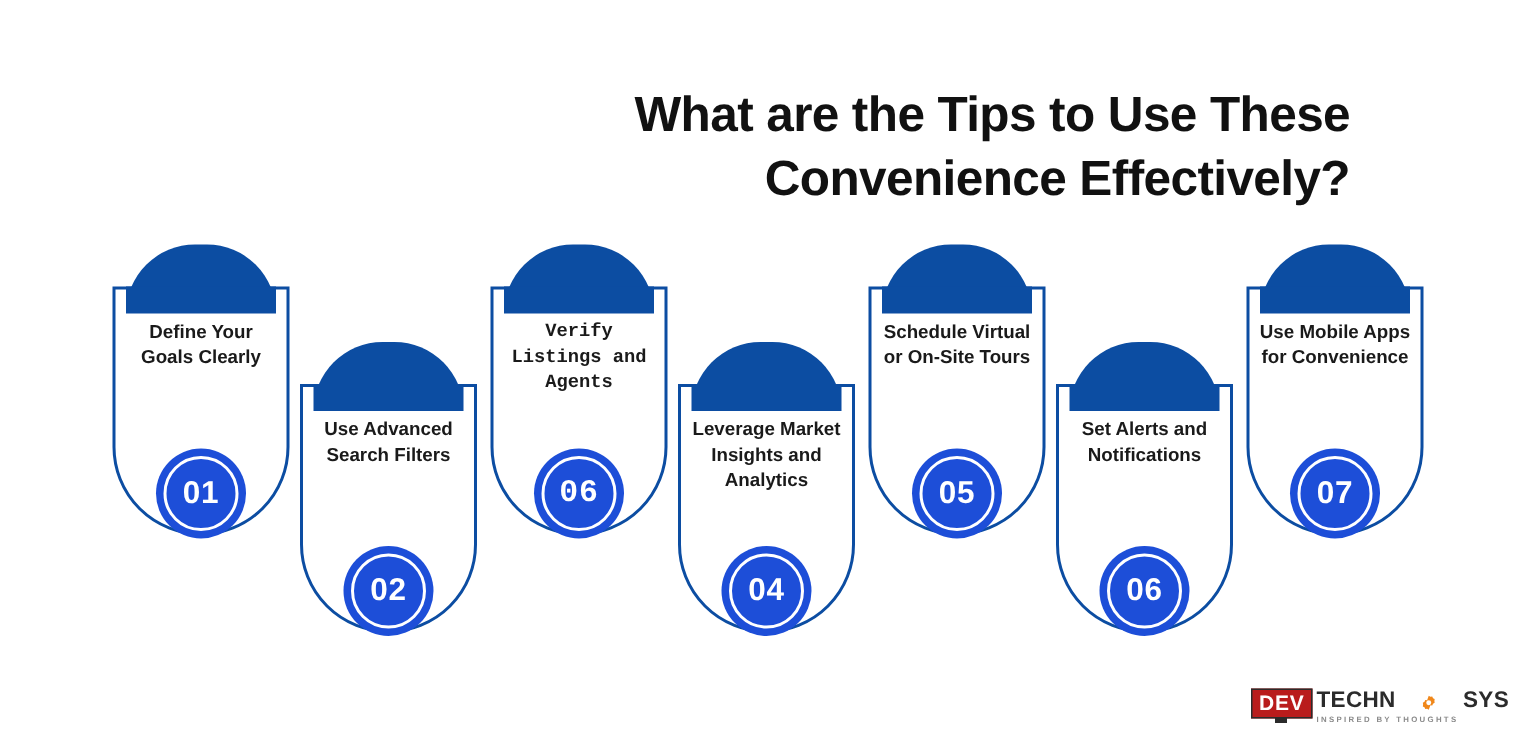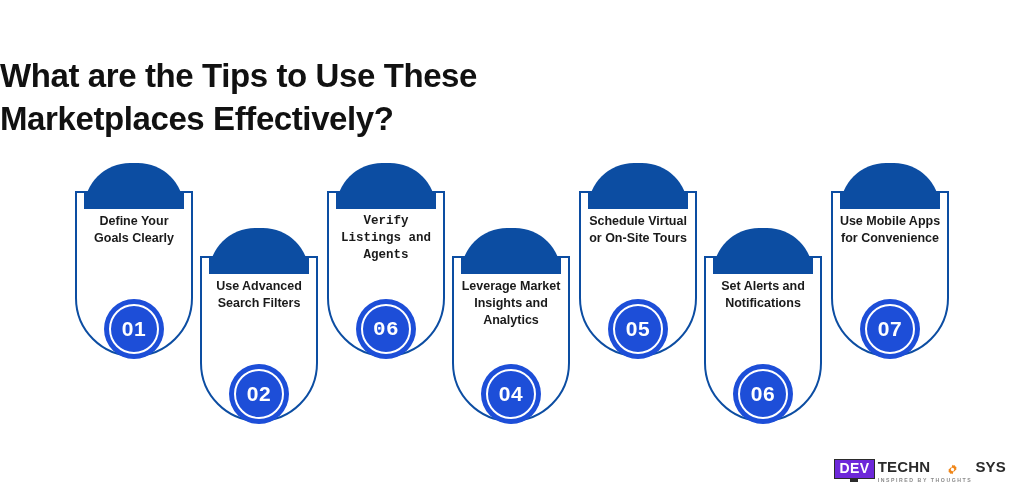--- a/index.html
+++ b/index.html
@@ -14,21 +14,21 @@
     overflow: hidden;
     position: relative;
   }
 
   
   #title-block {
     position: absolute;
     left: 0;
     top: 54px;
     width: 900px;
-    text-align: left;
+    text-align: right;
   }
   #title-block .title-line {
     display: block;
     font-size: 33px;
     font-weight: 700;
     letter-spacing: -0.4px;
     line-height: 43px;
     color: #111111;
     white-space: nowrap;
   }
@@ -130,21 +130,21 @@
   
   #logo {
     position: absolute;
     right: 18px;
     bottom: 12px;
     display: flex;
     align-items: flex-start;
     height: 28px;
   }
   .logo-dev {
-    background: #6d28d9;
+    background: #b91c1c;
     color: #ffffff;
     font-size: 14px;
     font-weight: 700;
     letter-spacing: 0.5px;
     padding: 1px 4px 2px 4px;
     line-height: 15px;
     position: relative;
     border: 1px solid #2b2b2b;
   }
   .logo-dev::after {
@@ -185,21 +185,21 @@
     letter-spacing: 1.55px;
     line-height: 8px;
     margin-top: 1px;
   }
 </style>
 </head>
 <body>
 
 <div id="title-block">
   <span class="title-line">What are the Tips to Use These</span>
-  <span class="title-line">Marketplaces Effectively?</span>
+  <span class="title-line">Convenience Effectively?</span>
 </div>
 
 <div id="badges">
     <div class="badge" style="left: 75px; top: 163px;">
       <div class="shield">
         <div class="dome"></div>
         <div class="body-box"></div>
         <div class="dome-fill"></div>
         <div class="label">Define Your Goals Clearly</div>
         <div class="num-circle">

